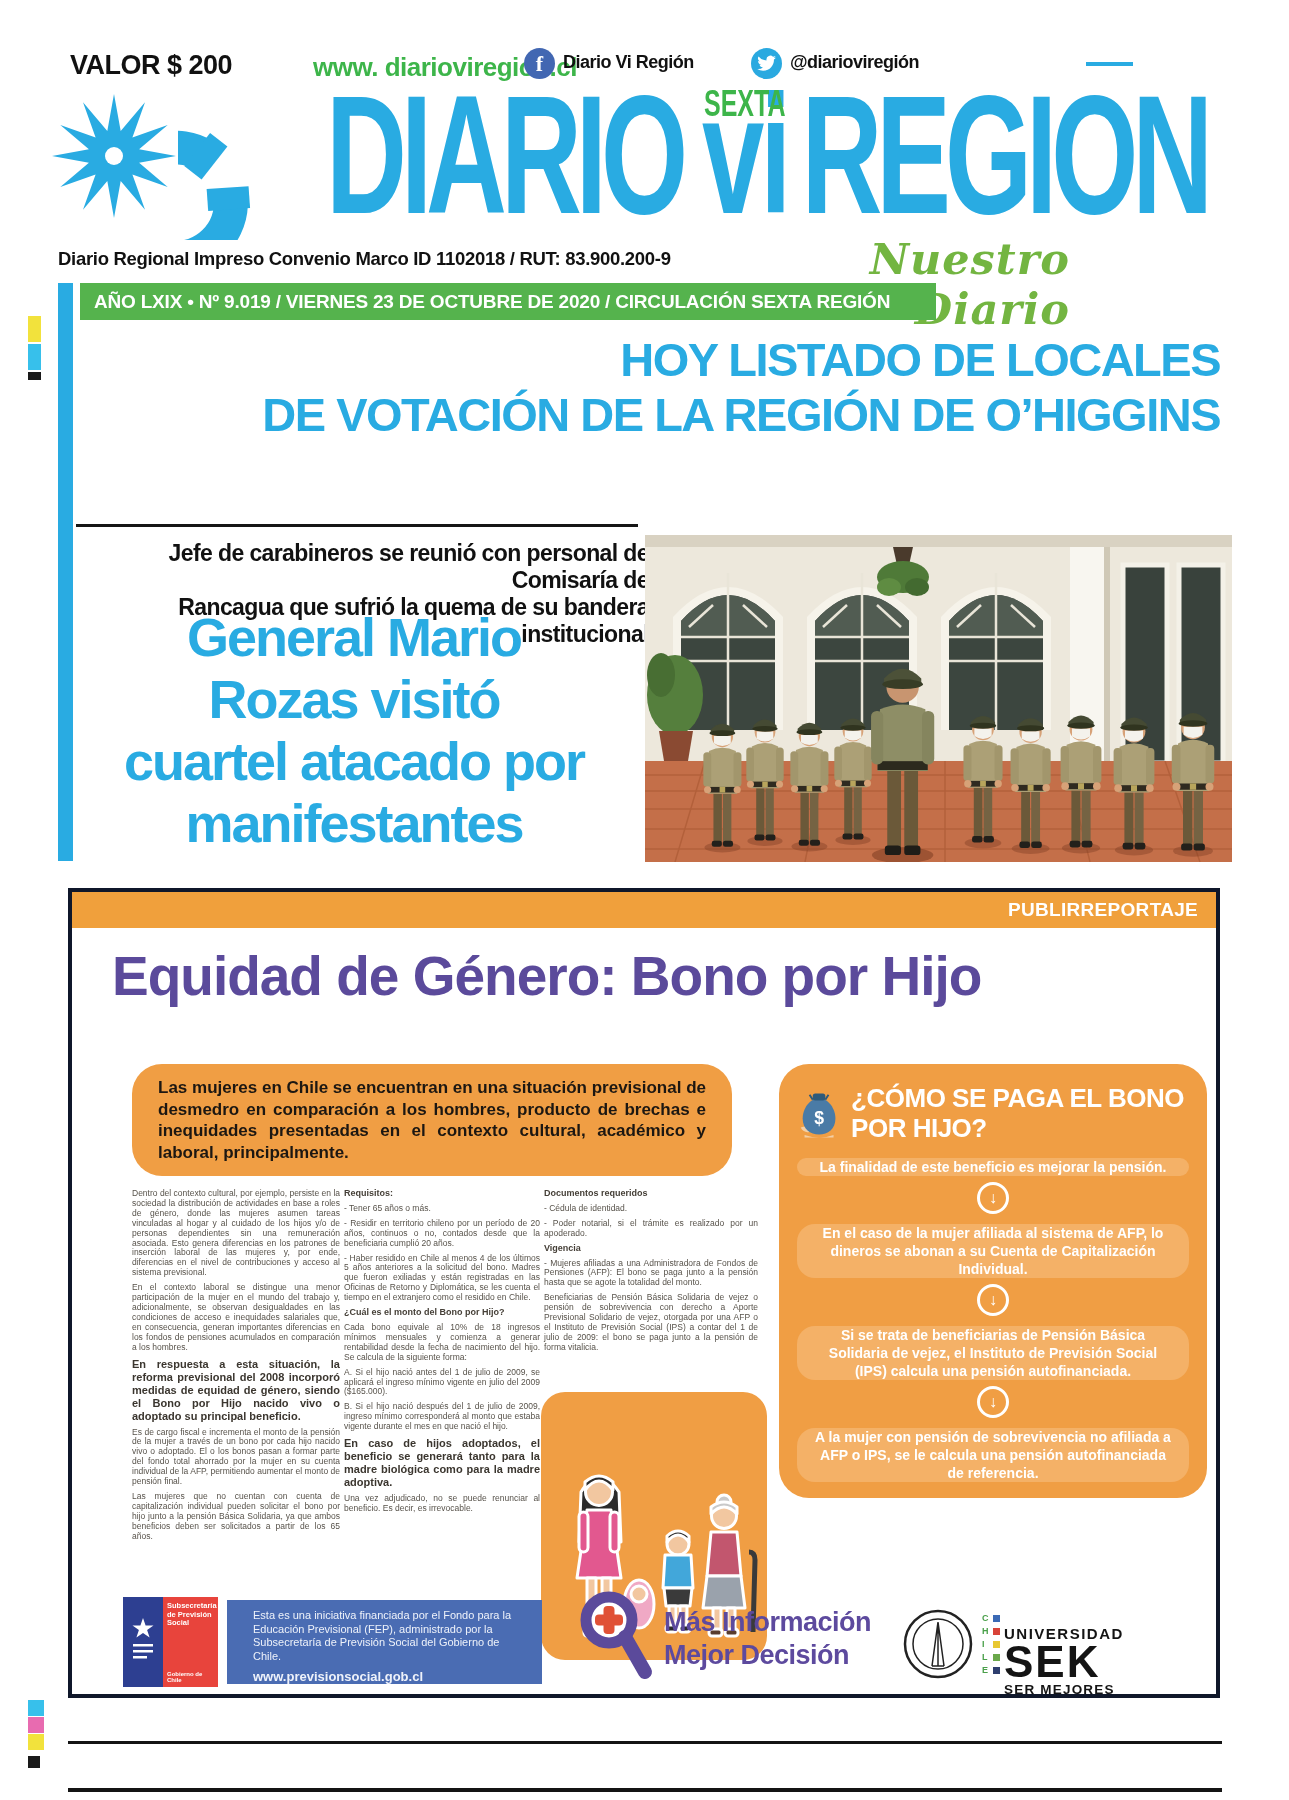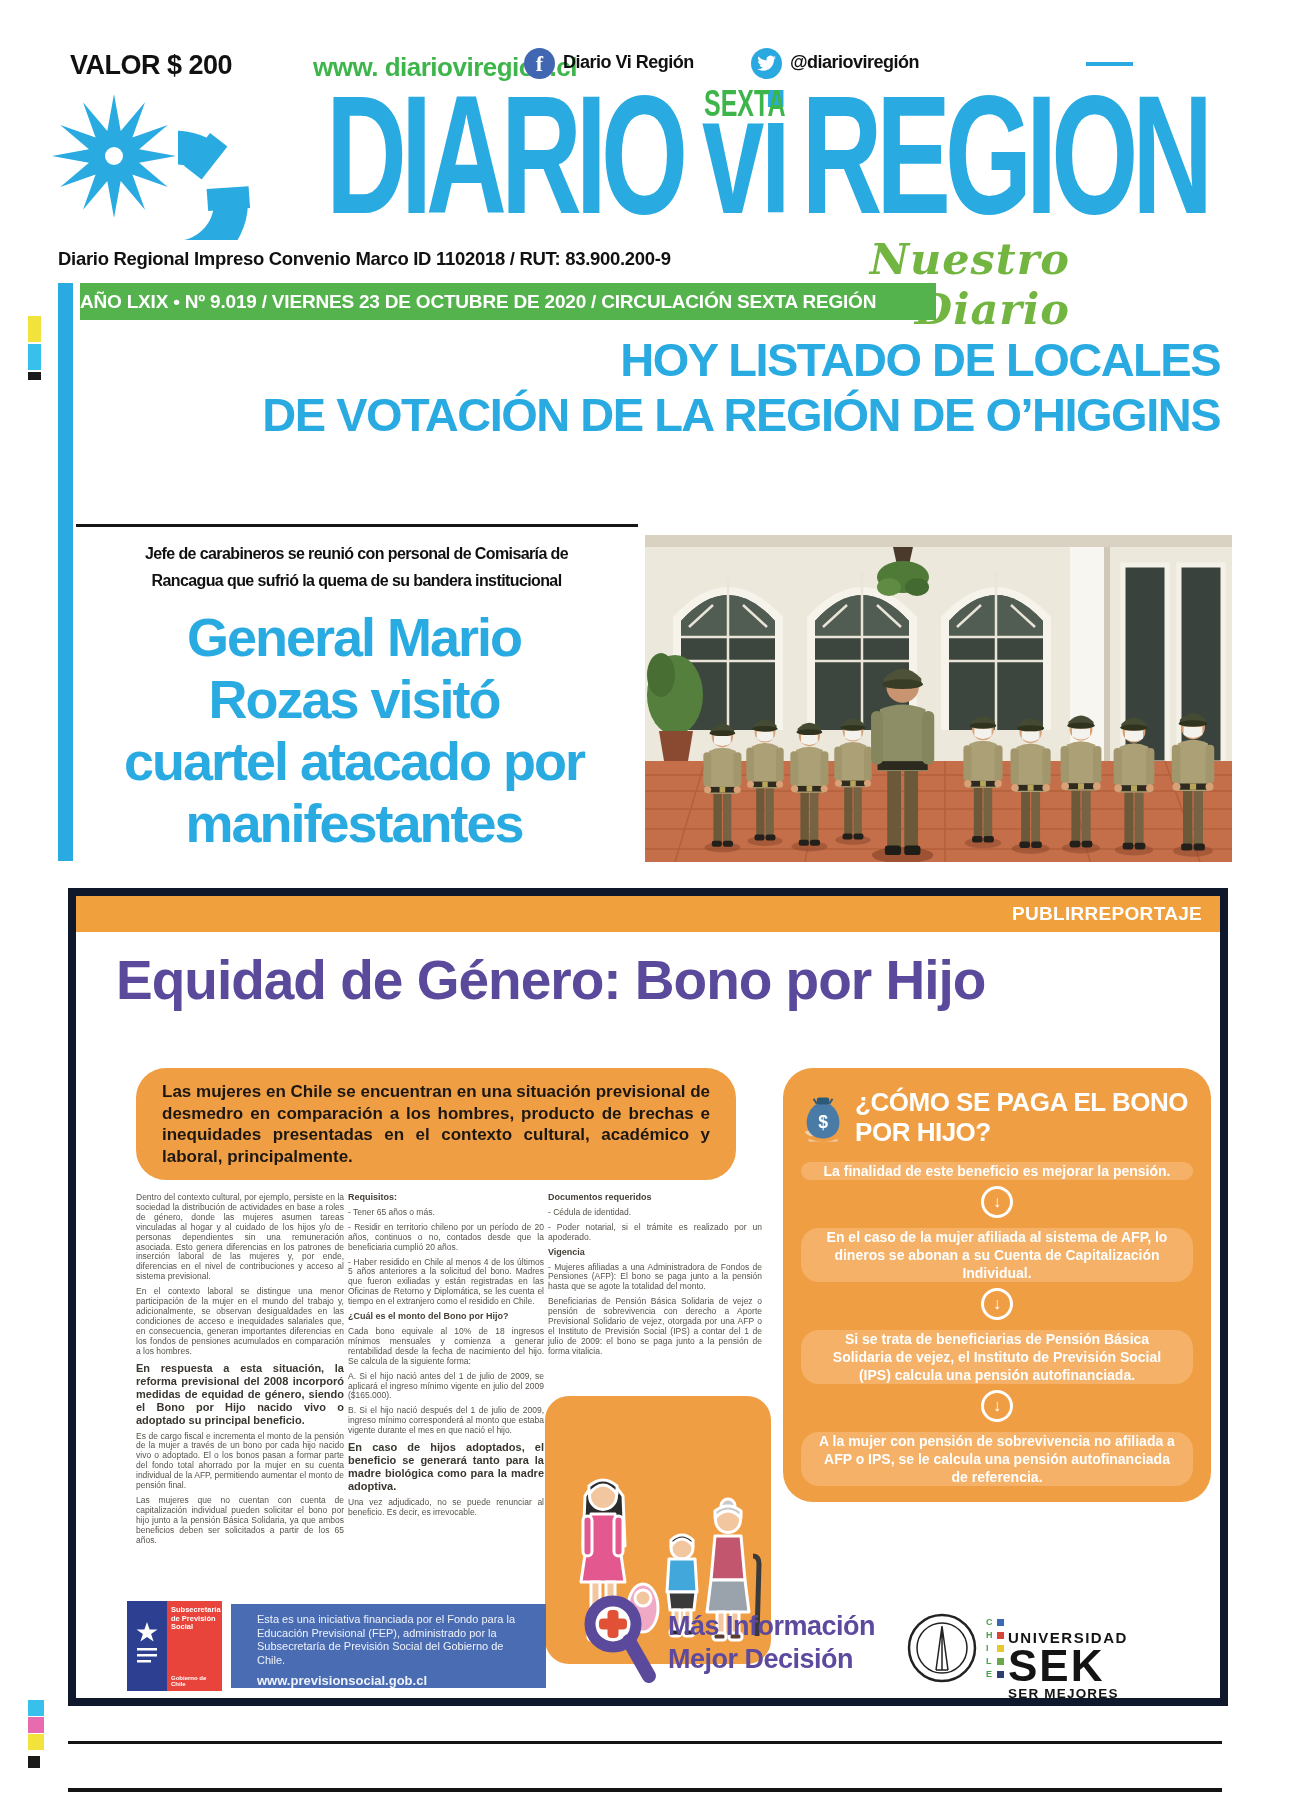--- a/index.html
+++ b/index.html
@@ -24,35 +24,35 @@
             transform:scaleY(1.5);transform-origin:0 0;white-space:nowrap;}
   .logo-stack{position:relative;margin:0 14px 0 20px;display:inline-block;text-align:center;}
   .sexta{position:absolute;left:50%;transform:translateX(-50%);top:14px;
          font-size:25px;font-weight:bold;color:#3db54a;letter-spacing:0;}
   .vi{letter-spacing:-4px;}
   .tagline{left:740px;top:234px;width:330px;text-align:right;color:#73b541;
            font:italic bold 43px "DejaVu Serif",serif;letter-spacing:1px;}
   .regline{left:58px;top:248px;font-size:18.5px;font-weight:bold;letter-spacing:-.3px;}
   .side-strip{left:58px;top:283px;width:15px;height:578px;background:#29abe2;}
   .datebar{left:80px;top:283px;width:856px;height:37px;background:#55b34d;color:#fff;
-           font-size:19px;font-weight:bold;line-height:37px;
+           font-size:19px;font-weight:bold;line-height:37px;padding-left:14px;
            letter-spacing:-.2px;box-sizing:border-box;}
 
   
   .headline{left:70px;top:332px;width:1150px;text-align:right;color:#29abe2;
             font-size:47px;font-weight:800;line-height:55px;letter-spacing:-1.5px;}
   .rule{left:76px;top:524px;width:562px;height:3px;background:#161616;}
-  .kicker{left:64px;top:540px;width:585px;text-align:center;font-size:16px;
+  .kicker{left:64px;top:540px;width:585px;text-align:right;font-size:23px;
           font-weight:bold;line-height:27px;letter-spacing:-.6px;}
   .story-head{left:58px;top:606px;width:592px;text-align:center;color:#29abe2;
               font-size:54px;font-weight:800;line-height:62px;letter-spacing:-2px;}
   .photo{left:645px;top:535px;width:587px;height:327px;}
 
   
-  .ad{left:68px;top:888px;width:1144px;height:802px;border:8px solid #0f172a;background:#fff;}
+  .ad{left:68px;top:888px;width:1144px;height:802px;border:4px solid #0f172a;background:#fff;}
   .ad .abs{position:absolute;}
   .ad-strip{left:0;top:0;width:1144px;height:36px;background:#f0a03c;color:#fff;
             font-size:19px;font-weight:bold;line-height:36px;text-align:right;
             padding-right:18px;box-sizing:border-box;letter-spacing:.3px;}
   .ad-title{left:40px;top:52px;font-size:55px;font-weight:bold;color:#5b4a9b;letter-spacing:-1px;}
   .intro-box{left:60px;top:172px;width:600px;background:#f09e44;border-radius:30px;
              padding:13px 26px;box-sizing:border-box;font-size:17px;font-weight:bold;
              line-height:21.5px;text-align:justify;color:#1c1712;}
 
   .cols{left:60px;top:297px;width:648px;display:flex;gap:4px;}

